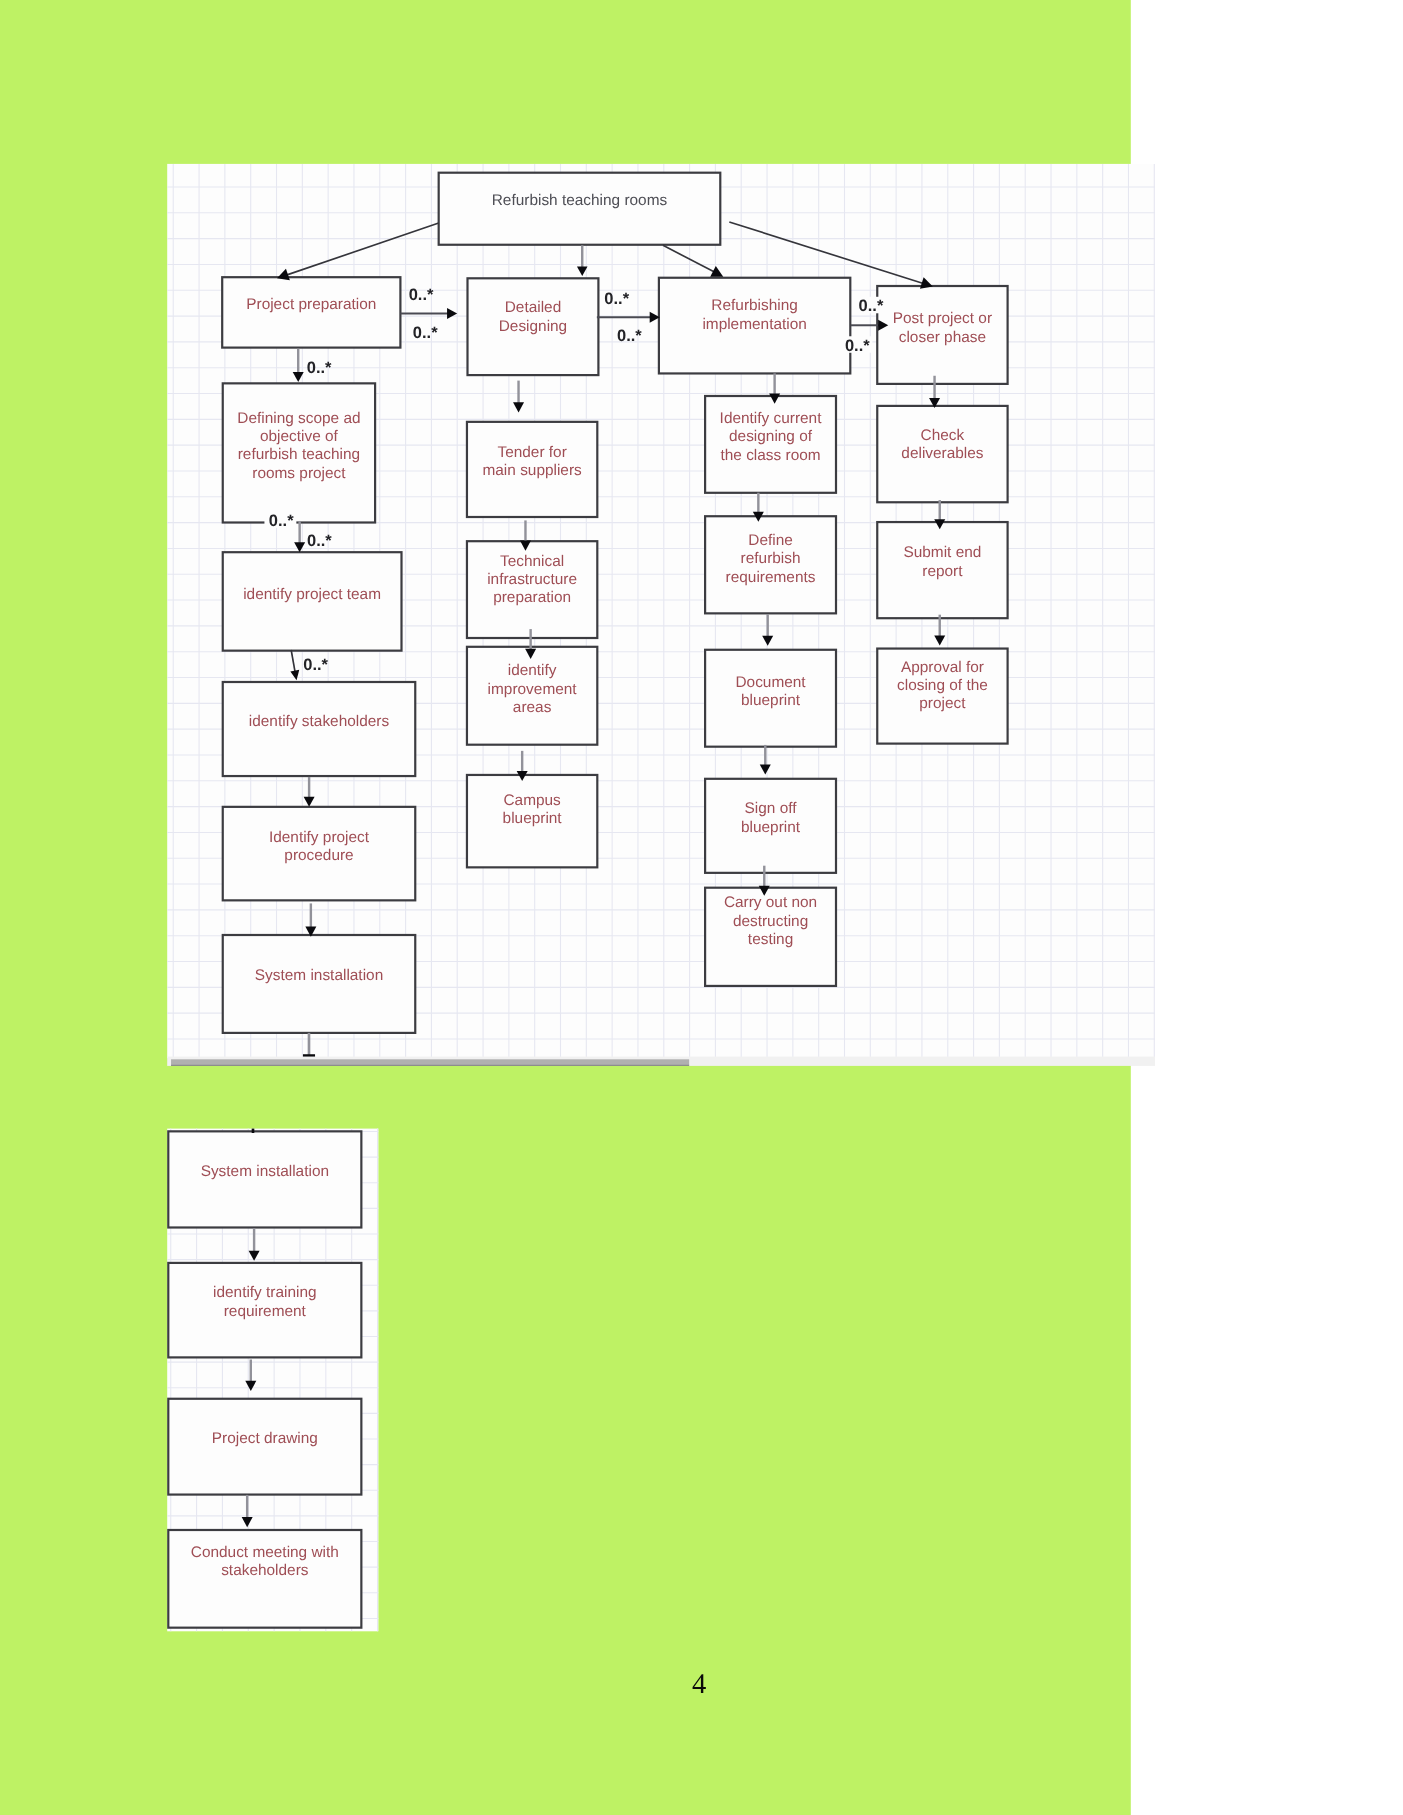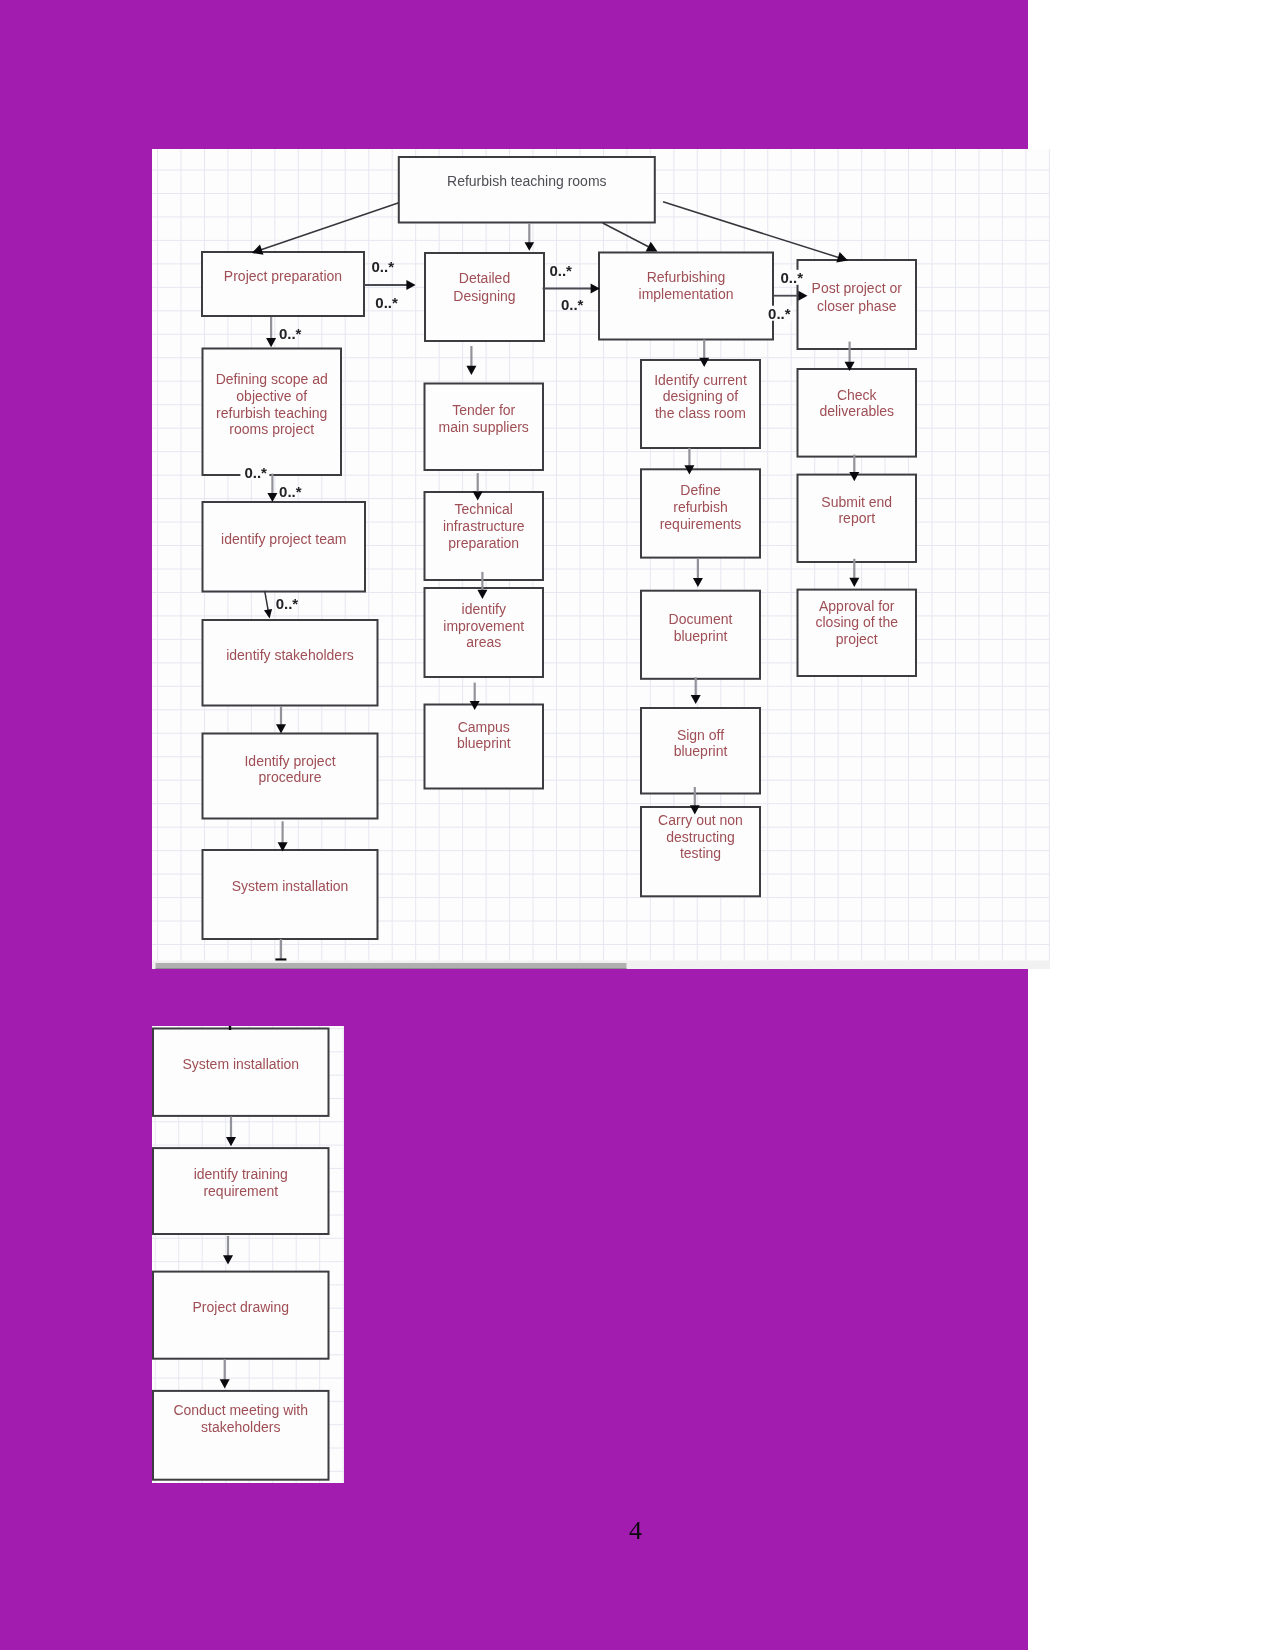--- a/index.html
+++ b/index.html
@@ -1,19 +1,19 @@
 <!DOCTYPE html>
 <html><head>
 <meta charset="utf-8">
 <title>Work breakdown structure page</title>
 <style>
   html,body{margin:0;padding:0;background:#fff;}
   body{width:1275px;height:1650px;
        font-family:"Liberation Sans",sans-serif;overflow:hidden;}
-  .page{position:relative;width:1028px;height:1650px;background:#a21caf;}
+  .page{position:relative;width:1028px;height:1650px;background:#bef264;}
   svg{display:block;}
   .node-rect{fill:#fdfdfd;stroke:#3c3c41;stroke-width:2;}
   .node-text{fill:#9f4e55;font-family:"Liberation Sans",sans-serif;
              font-size:14px;text-anchor:middle;}
   .root-text{fill:#4e4e55;font-family:"Liberation Sans",sans-serif;
              font-size:14px;text-anchor:middle;}
   .mult-text{fill:#232327;font-family:"Liberation Sans",sans-serif;
              font-size:15px;font-weight:bold;}
   .pagenum{position:absolute;font-family:"Liberation Serif",serif;
            font-size:26px;color:#0a0a0a;}

